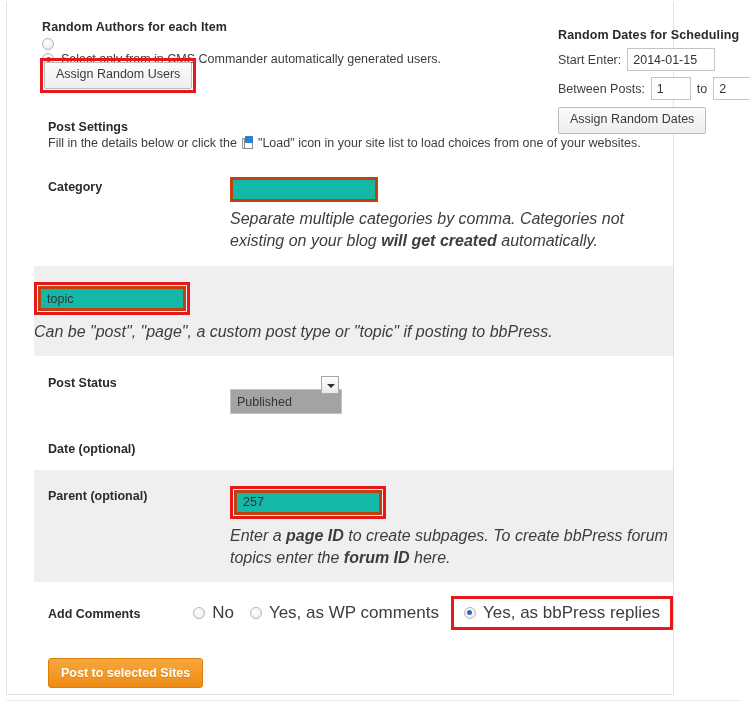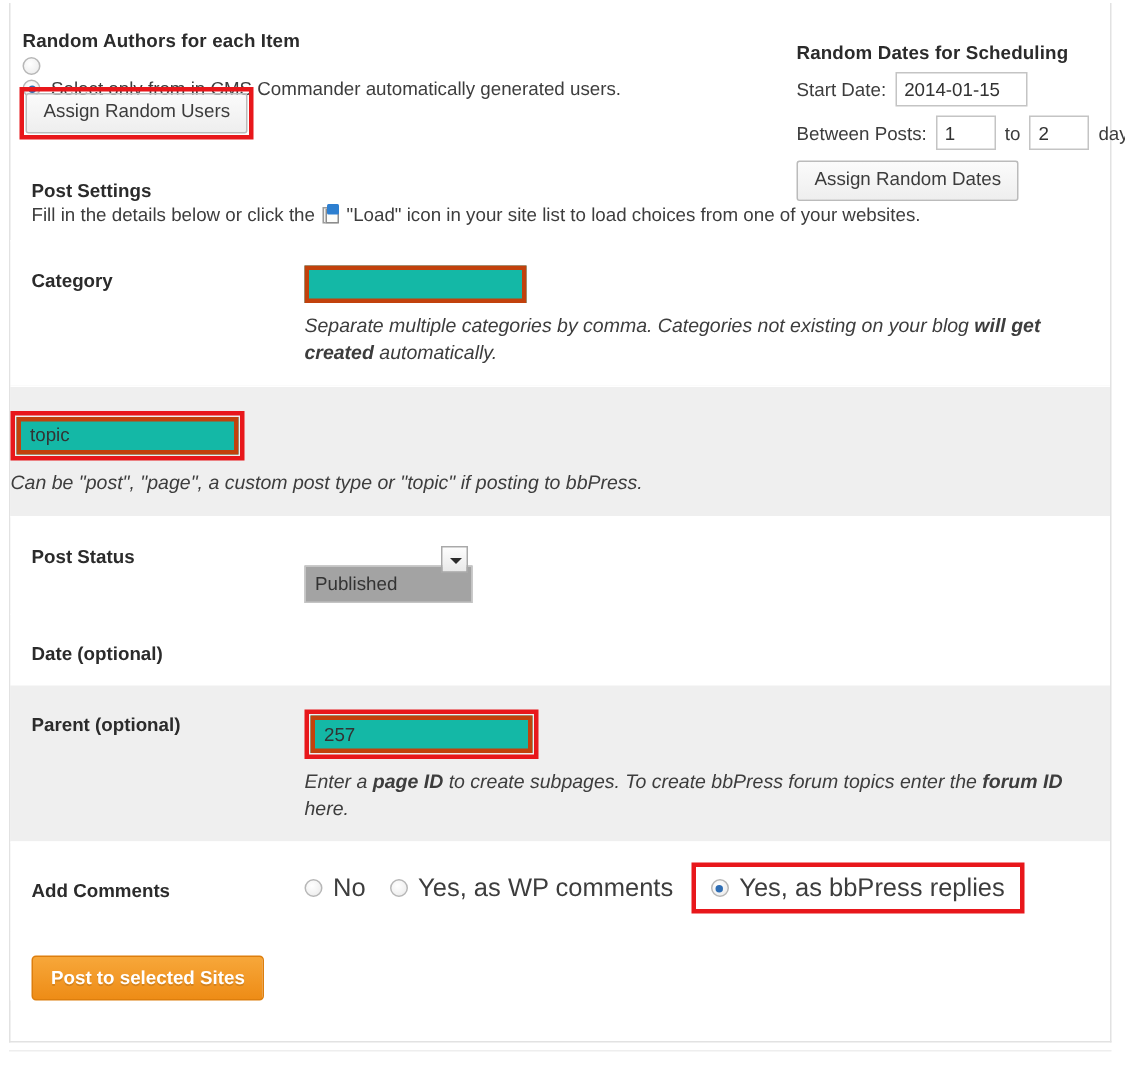--- a/index.html
+++ b/index.html
@@ -13,24 +13,25 @@
     overflow: hidden;
     position: relative;
     color: #333333;
     font-size: 13px;
   }
 
   
   .panel {
     position: absolute;
     left: 6px; top: 2px;
-    width: 735px; height: 693px;
+    width: 668px; height: 693px;
     background: #ffffff;
     border: 1px solid #e2e2e2;
     border-top: none;
+    padding-left: 27px;
   }
   .footer-rule {
     position: absolute;
     left: 6px; top: 700px;
     width: 735px; height: 1px;
     background: #eeeeee;
   }
 
   
   .top-area { position: relative; height: 120px; }
@@ -195,21 +196,21 @@
     font-family: "Liberation Sans", sans-serif;
     font-size: 12.5px;
     color: #333333;
     padding: 3px 6px;
     outline: none;
     display: block;
   }
 
   .hint {
     font-style: italic;
-    font-size: 13px;
+    font-size: 16px;
     color: #3d3d3d;
     margin-top: 6px;
     max-width: 520px;
     line-height: 1.38;
   }
   .hint b { font-style: italic; font-weight: bold; }
 
   
   .sel-wrap {
     position: relative;
@@ -307,21 +308,21 @@
     </div>
 
     <div class="hl" id="assign-users-hl">
       <button class="btn-gray">Assign Random Users</button>
     </div>
 
     <div class="top-right">
       <div class="grp-title">Random Dates for Scheduling</div>
 
       <div class="date-row">
-        <span>Start Date:</span>
+        <span>Start Enter:</span>
         <input class="txt-in in-date" type="text" value="2014-01-15" style="">
       </div>
 
       <div class="date-row">
         <span>Between Posts:</span>
         <input class="txt-in in-num" type="text" value="1" style="">
         <span>to</span>
         <input class="txt-in in-num" type="text" value="2" style="">
         <span>day(s)</span>
       </div>

